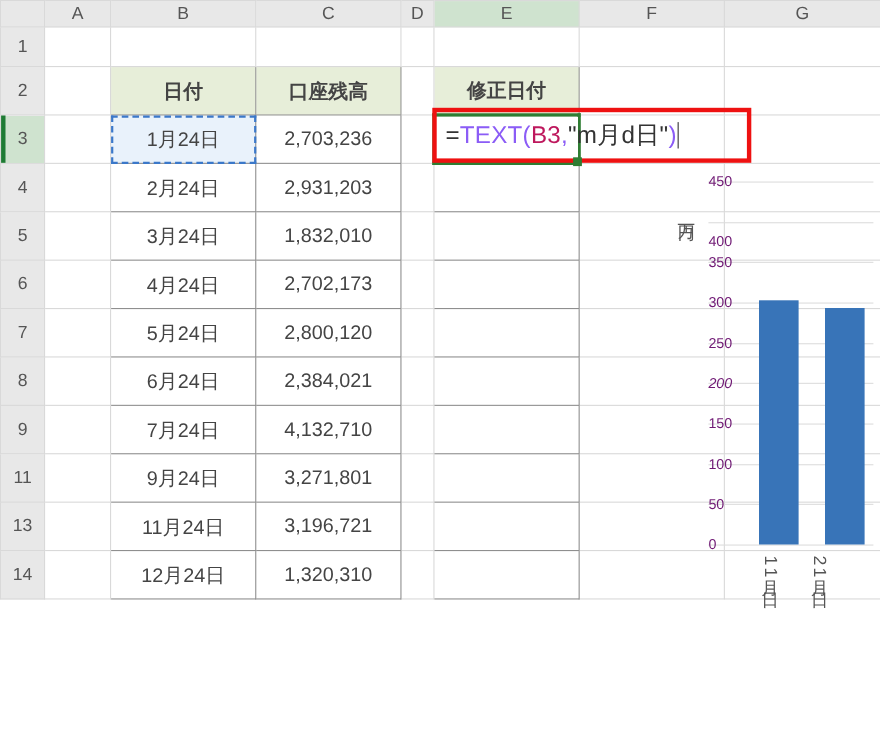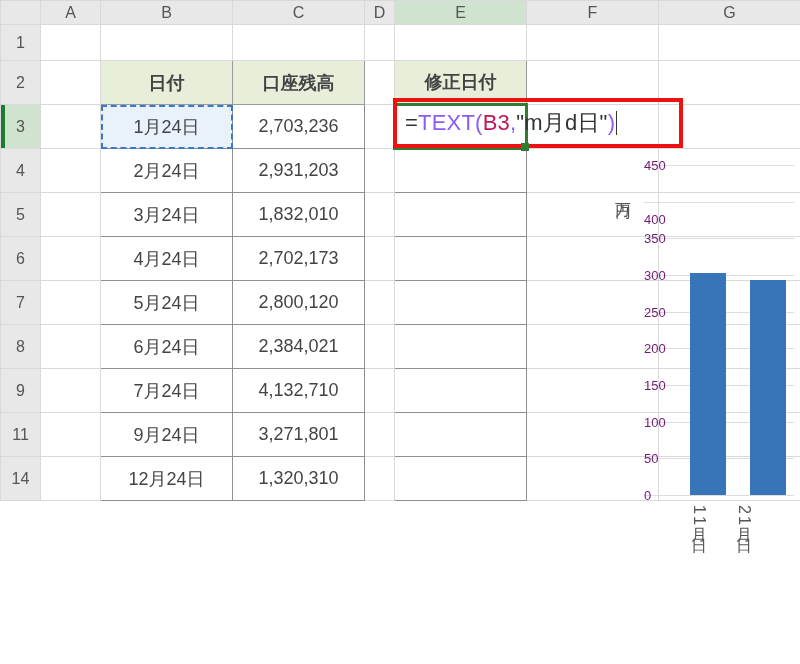--- a/index.html
+++ b/index.html
@@ -181,20 +181,30 @@
           <th>11</th>
           <td></td>
           <td class="datacell">9月24日</td>
           <td class="datacell">3,271,801</td>
           <td></td>
           <td class="datacell empty"></td>
           <td></td>
           <td></td>
         </tr>
         <tr>
+          <th>13</th>
+          <td></td>
+          <td class="datacell">11月24日</td>
+          <td class="datacell">3,196,721</td>
+          <td></td>
+          <td class="datacell empty"></td>
+          <td></td>
+          <td></td>
+        </tr>
+        <tr>
           <th>14</th>
           <td></td>
           <td class="datacell">12月24日</td>
           <td class="datacell">1,320,310</td>
           <td></td>
           <td class="datacell empty"></td>
           <td></td>
           <td></td>
         </tr>
       </tbody>
@@ -206,21 +216,21 @@
     <div class="yaxis">
         <div class="ytick" style="top: 330px;"></div>
         <div class="yticklbl" style="top: 330px;">0</div>
         <div class="ytick" style="top: 293.333px;"></div>
         <div class="yticklbl" style="top: 293.333px;">50</div>
         <div class="ytick" style="top: 256.667px;"></div>
         <div class="yticklbl" style="top: 256.667px;">100</div>
         <div class="ytick" style="top: 220px;"></div>
         <div class="yticklbl" style="top: 220px;">150</div>
         <div class="ytick" style="top: 183.333px;"></div>
-        <div class="yticklbl" style="top: 183.333px;">200</div>
+        <div class="yticklbl" style="top: 183.333px; font-style: italic;">200</div>
         <div class="ytick" style="top: 146.667px;"></div>
         <div class="yticklbl" style="top: 146.667px;">250</div>
         <div class="ytick" style="top: 110px;"></div>
         <div class="yticklbl" style="top: 110px;">300</div>
         <div class="ytick" style="top: 73.3333px;"></div>
         <div class="yticklbl" style="top: 73.3333px;">350</div>
         <div class="ytick" style="top: 36.6667px;"></div>
         <div class="yticklbl" style="top: 54px;">400</div>
         <div class="ytick" style="top: 0px;"></div>
         <div class="yticklbl" style="top: 0px;">450</div>

